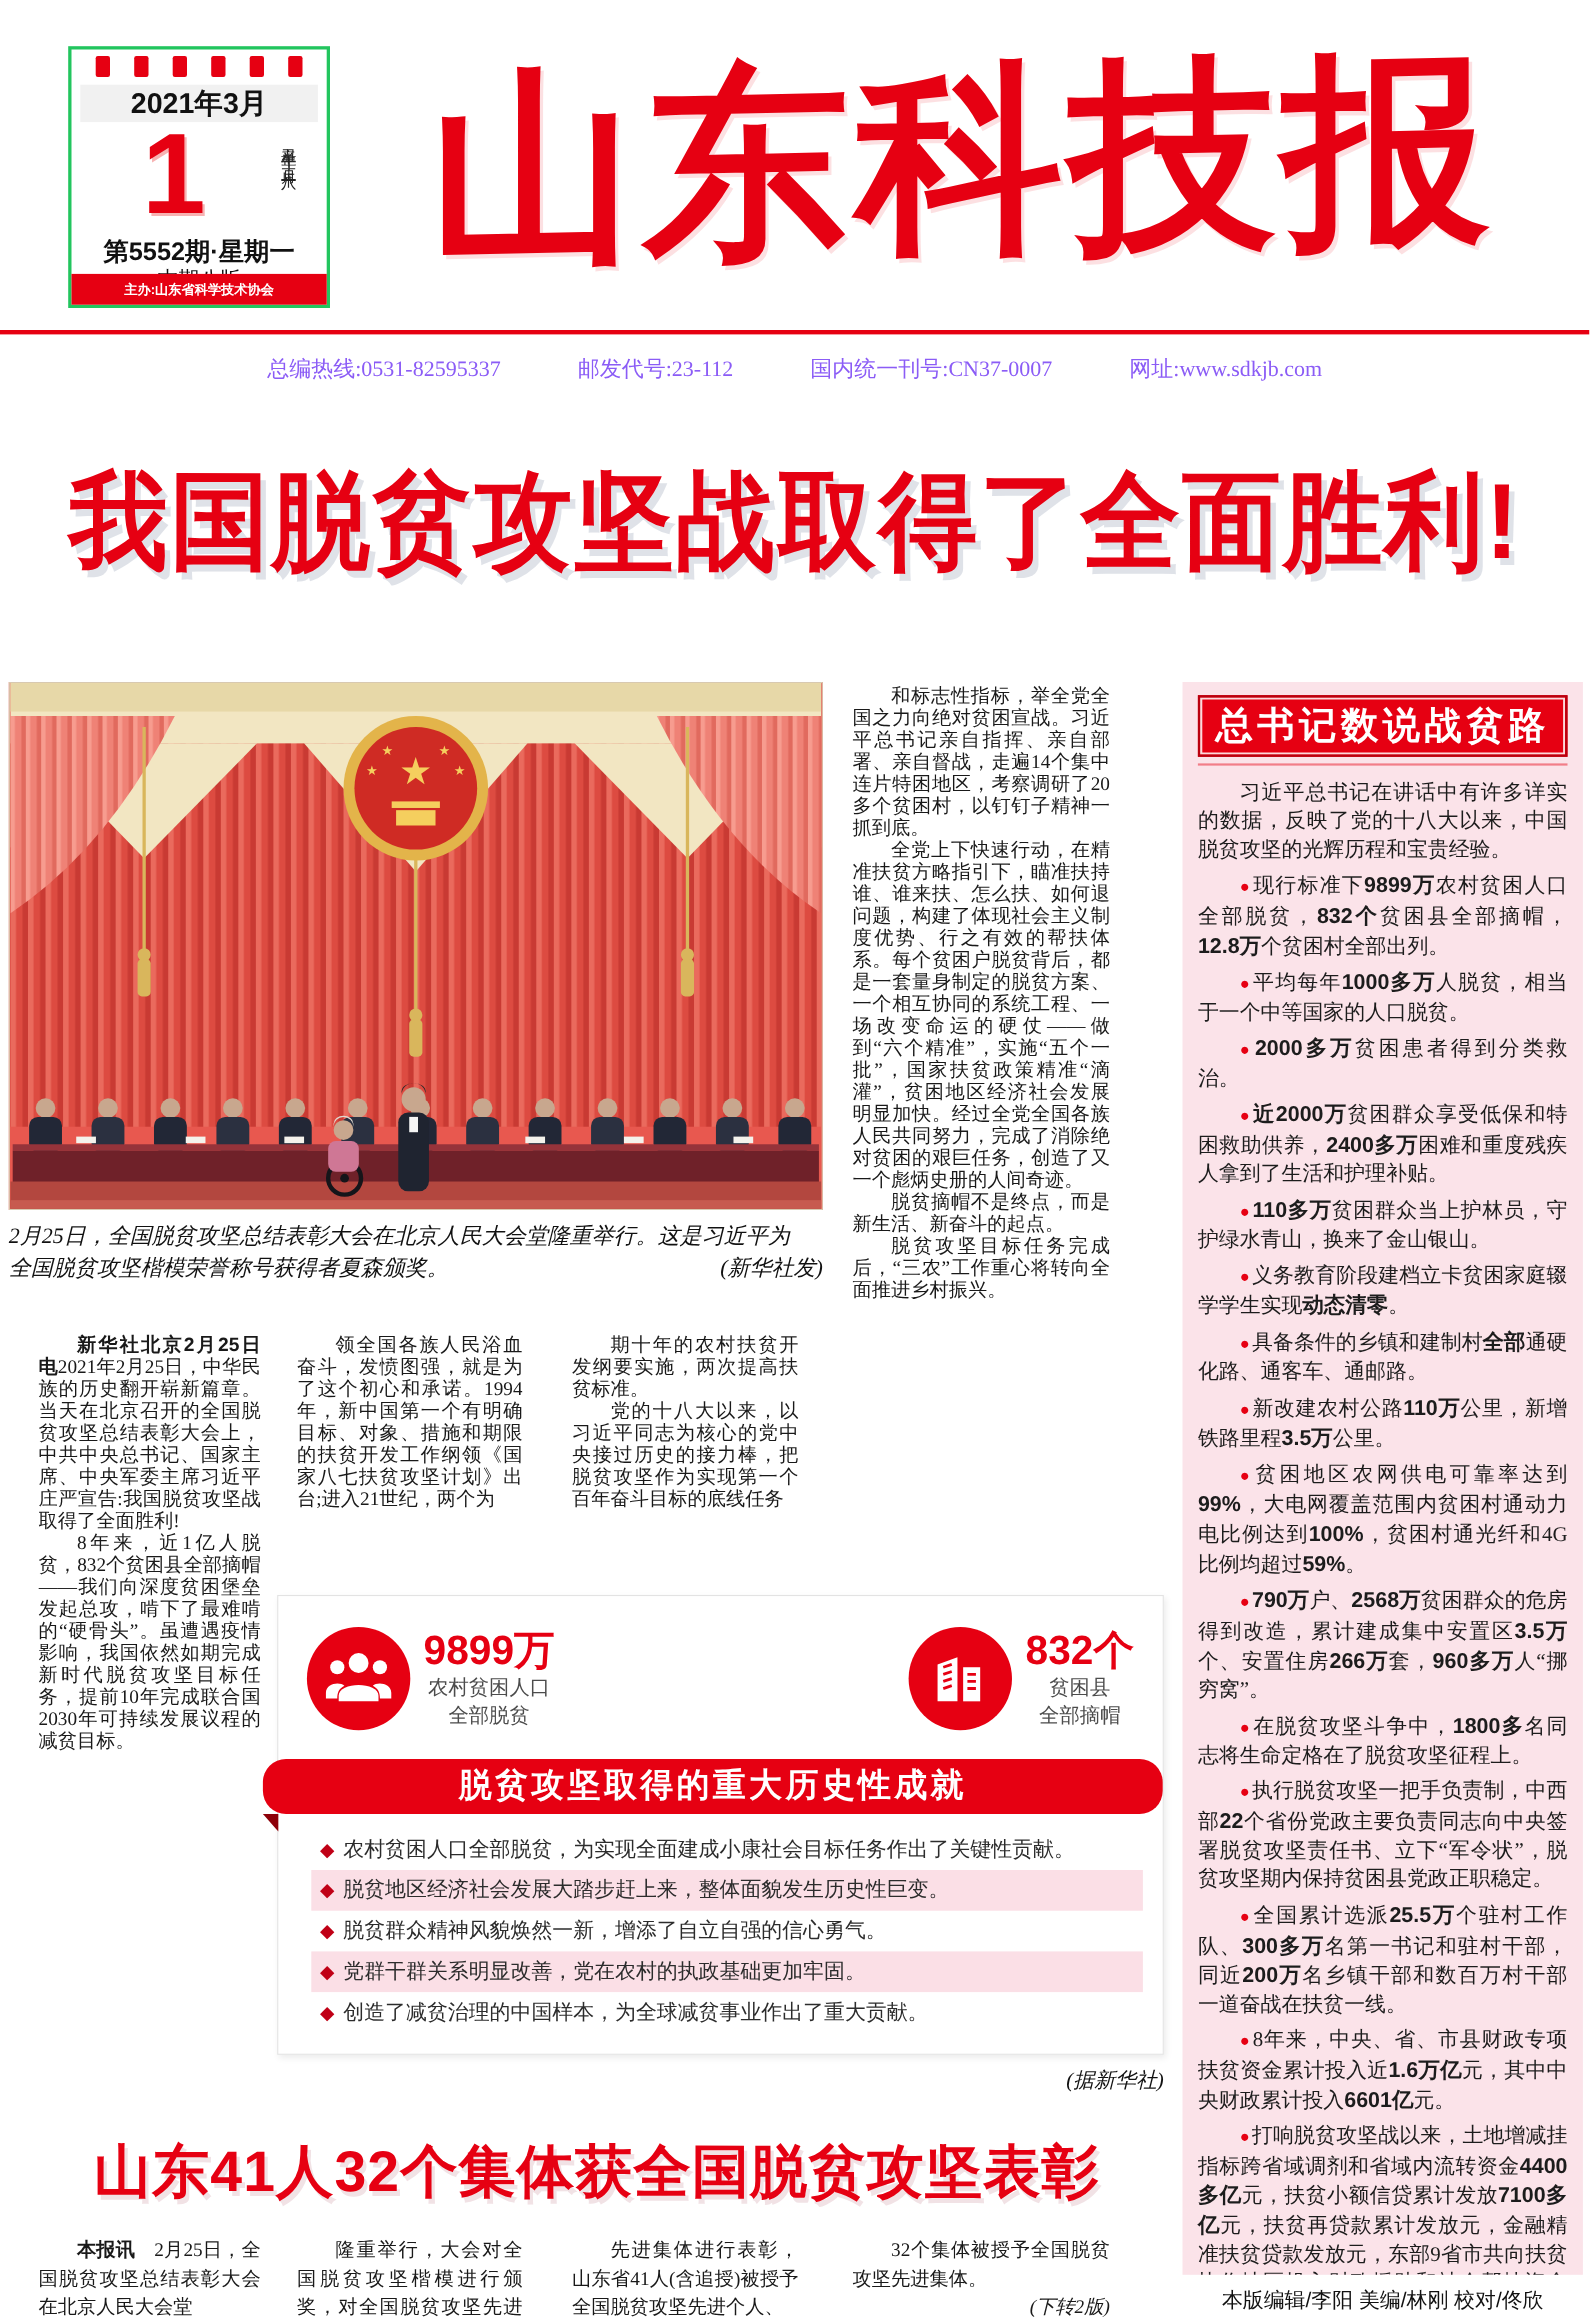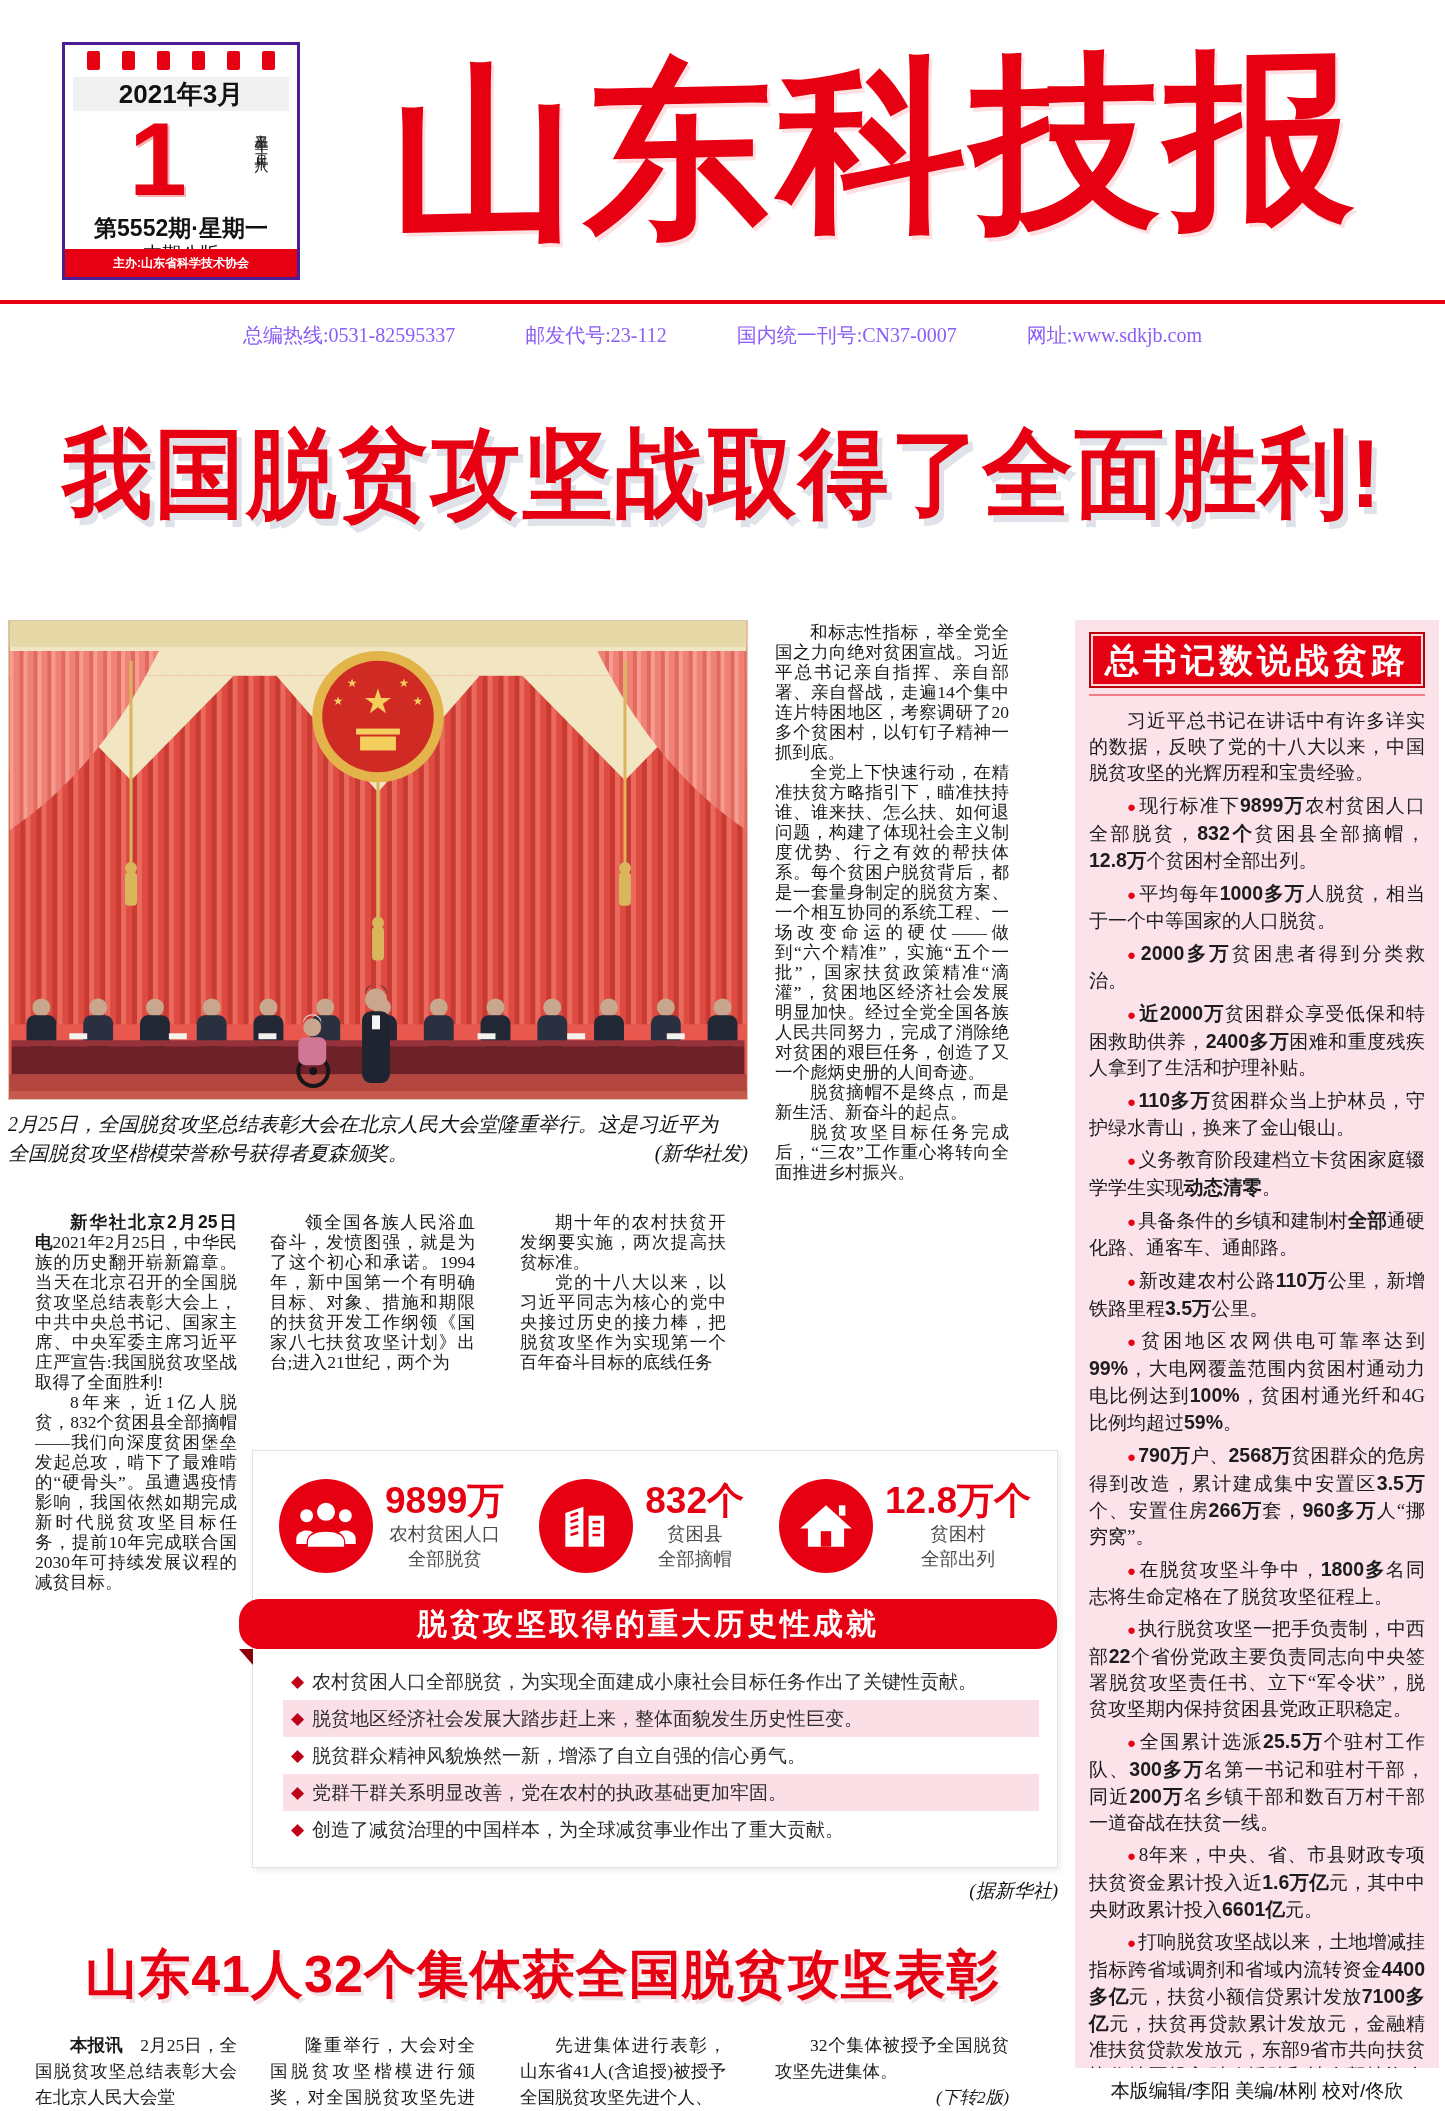--- a/index.html
+++ b/index.html
@@ -3,21 +3,21 @@
 <meta charset="utf-8">
 <style>
   html,body{margin:0;padding:0;}
   body{
     width:1445px;height:2111px;position:relative;background:#ffffff;
     font-family:"Liberation Serif", serif;color:#1d1d1d;overflow:hidden;
   }
   
   .calendar{
     position:absolute;left:62px;top:42px;width:238px;height:238px;
-    border:3px solid #4c1d95;background:#fff;box-sizing:border-box;
+    border:3px solid #22c55e;background:#fff;box-sizing:border-box;
   }
   .perfs{position:absolute;left:0;top:6px;width:100%;display:flex;justify-content:space-evenly;}
   .perf{width:13px;height:19px;background:#e60012;border-radius:2px;}
   .cal-month{
     position:absolute;left:8px;right:8px;top:32px;height:34px;background:#f1f1f1;
     text-align:center;font-family:"Liberation Sans",sans-serif;font-weight:bold;
     font-size:26px;line-height:34px;color:#111;
   }
   .cal-day{
     position:absolute;left:38px;top:62px;width:110px;text-align:center;
@@ -372,35 +372,20 @@
               <line x1="29" y1="26" x2="35" y2="26"></line>
               <line x1="29" y1="31" x2="35" y2="31"></line>
             </g>
           </svg>
         </div>
         <div class="stat-text">
           <div class="stat-value">832个</div>
           <div class="stat-label">贫困县<br>全部摘帽</div>
         </div>
       </div>
-      <div class="stat">
-        <div class="stat-icon">
-          <svg viewBox="0 0 48 48">
-            <g fill="#fff">
-              <path d="M4 26L24 8l20 18h-6v14H10V26z"></path>
-              <rect x="34" y="8" width="5" height="8"></rect>
-            </g>
-            <rect x="20" y="28" width="8" height="12" fill="#e60012"></rect>
-          </svg>
-        </div>
-        <div class="stat-text">
-          <div class="stat-value">12.8万个</div>
-          <div class="stat-label">贫困村<br>全部出列</div>
-        </div>
-      </div>
     </div>
   <div class="banner-wrap">
     <div class="banner">脱贫攻坚取得的重大历史性成就</div>
     <div class="banner-fold"></div>
   </div>
   <ul class="achv" id="achv">
       <li>
         <span class="diamond">◆</span>
         <span>农村贫困人口全部脱贫，为实现全面建成小康社会目标任务作出了关键性贡献。</span>
       </li>

